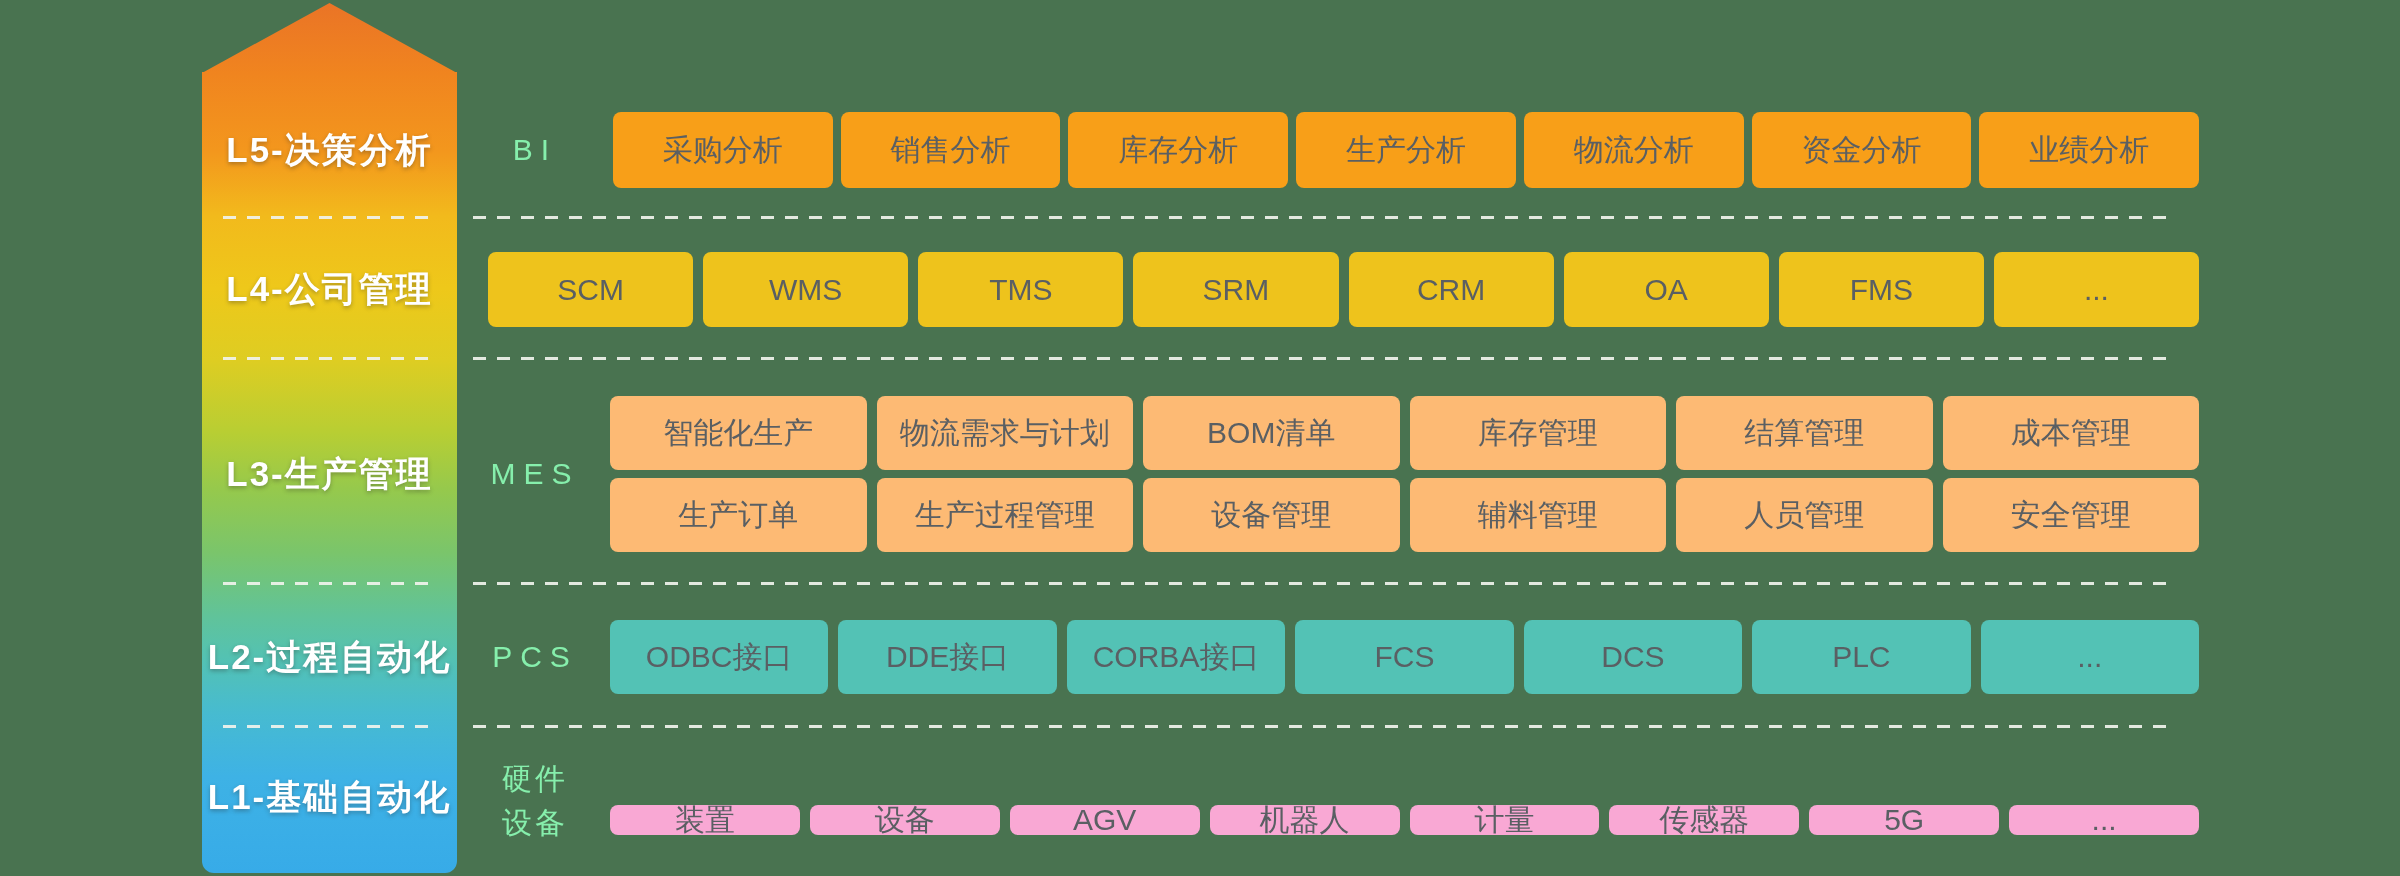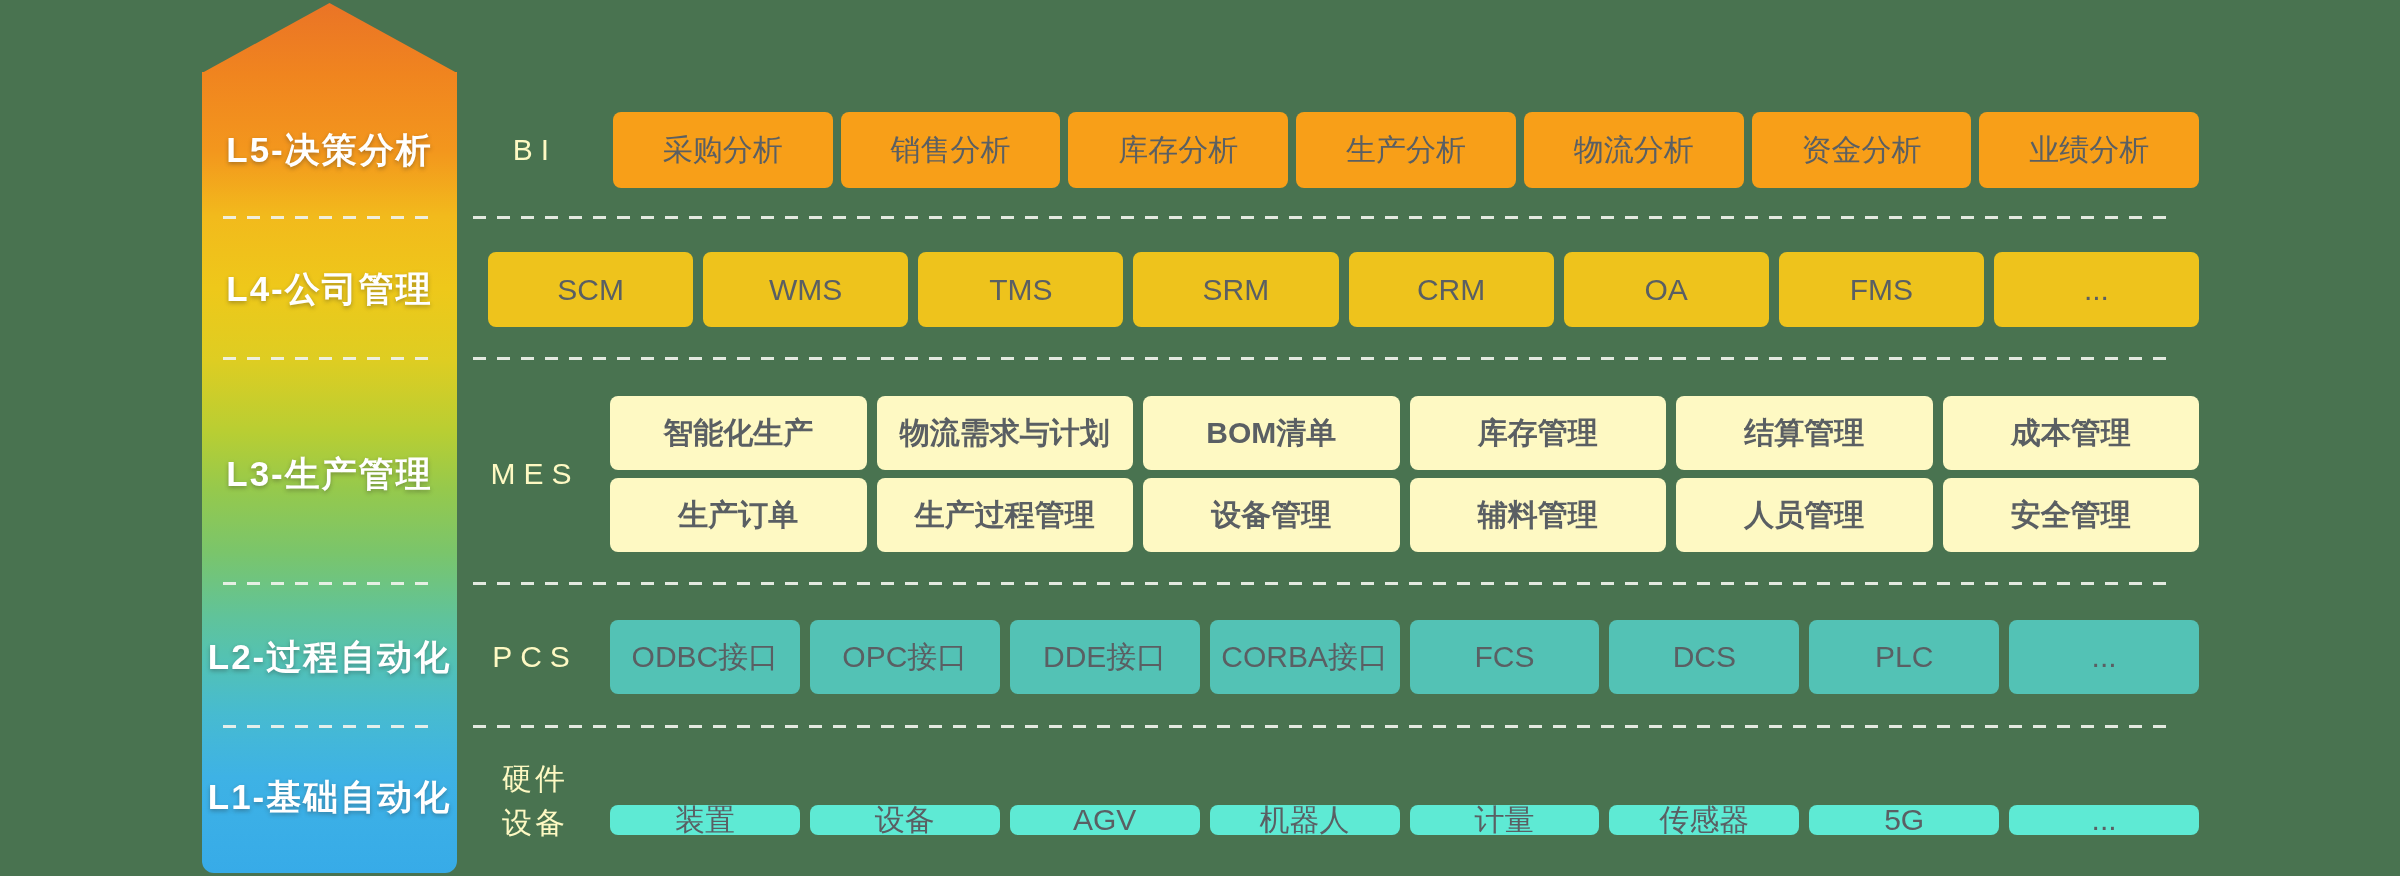--- a/index.html
+++ b/index.html
@@ -31,43 +31,43 @@
   .divider{
     position:absolute;height:3px;
     background:repeating-linear-gradient(90deg,
       rgba(240,243,236,.92) 0 13px,transparent 13px 24px);
   }
   .divider.inner{left:223px;width:214px;}
   .divider.outer{left:473px;width:1704px;}
   
   .cat-label{
     position:absolute;left:535px;transform:translate(-50%,-50%);
-    color:#fef9c3;font-size:30px;letter-spacing:8px;white-space:nowrap;
+    color:#86efac;font-size:30px;letter-spacing:8px;white-space:nowrap;
   }
   .cat-label.two-line{
     width:80px;white-space:normal;letter-spacing:3px;line-height:1.45;
     text-align:center;
   }
   
   .box-row{position:absolute;display:flex;gap:10px;}
   .box{
     flex:1 1 0;display:flex;align-items:center;justify-content:center;
     border-radius:8px;font-size:30px;color:#5A5F63;white-space:nowrap;
   }
   .row-l5 {left:613px;top:112px;width:1586px;height:76px;gap:8px;}
   .row-l4 {left:488px;top:252px;width:1711px;height:75px;}
   .row-l3a{left:610px;top:396px;width:1589px;height:74px;}
   .row-l3b{left:610px;top:478px;width:1589px;height:74px;}
   .row-l2 {left:610px;top:620px;width:1589px;height:74px;}
   .row-l1 {left:610px;top:761px;width:1589px;height:74px;}
   .row-l5  .box{background:#F89F18;}
   .row-l4  .box{background:#EEC31C;}
-  .row-l3a .box,.row-l3b .box{background:#fef9c3;font-weight:bold;}
+  .row-l3a .box,.row-l3b .box{background:#fdba74;}
   .row-l2  .box{background:#53C2B5;}
-  .row-l1  .box{background:#5eead4;margin-top:44px;}
+  .row-l1  .box{background:#f9a8d4;margin-top:44px;}
 </style>
 </head>
 <body>
 
 <div class="stage">
 
   <div class="tower-apex"></div>
   <div class="tower-body"></div>
 
   <div class="tower-label" style="top:150px">L5-决策分析</div>
@@ -123,21 +123,20 @@
     <div class="box">生产订单</div>
     <div class="box">生产过程管理</div>
     <div class="box">设备管理</div>
     <div class="box">辅料管理</div>
     <div class="box">人员管理</div>
     <div class="box">安全管理</div>
   </div>
 
   <div class="box-row row-l2">
     <div class="box">ODBC接口</div>
-    <div class="box">OPC接口</div>
     <div class="box">DDE接口</div>
     <div class="box">CORBA接口</div>
     <div class="box">FCS</div>
     <div class="box">DCS</div>
     <div class="box">PLC</div>
     <div class="box">...</div>
   </div>
 
   <div class="box-row row-l1">
     <div class="box">装置</div>

